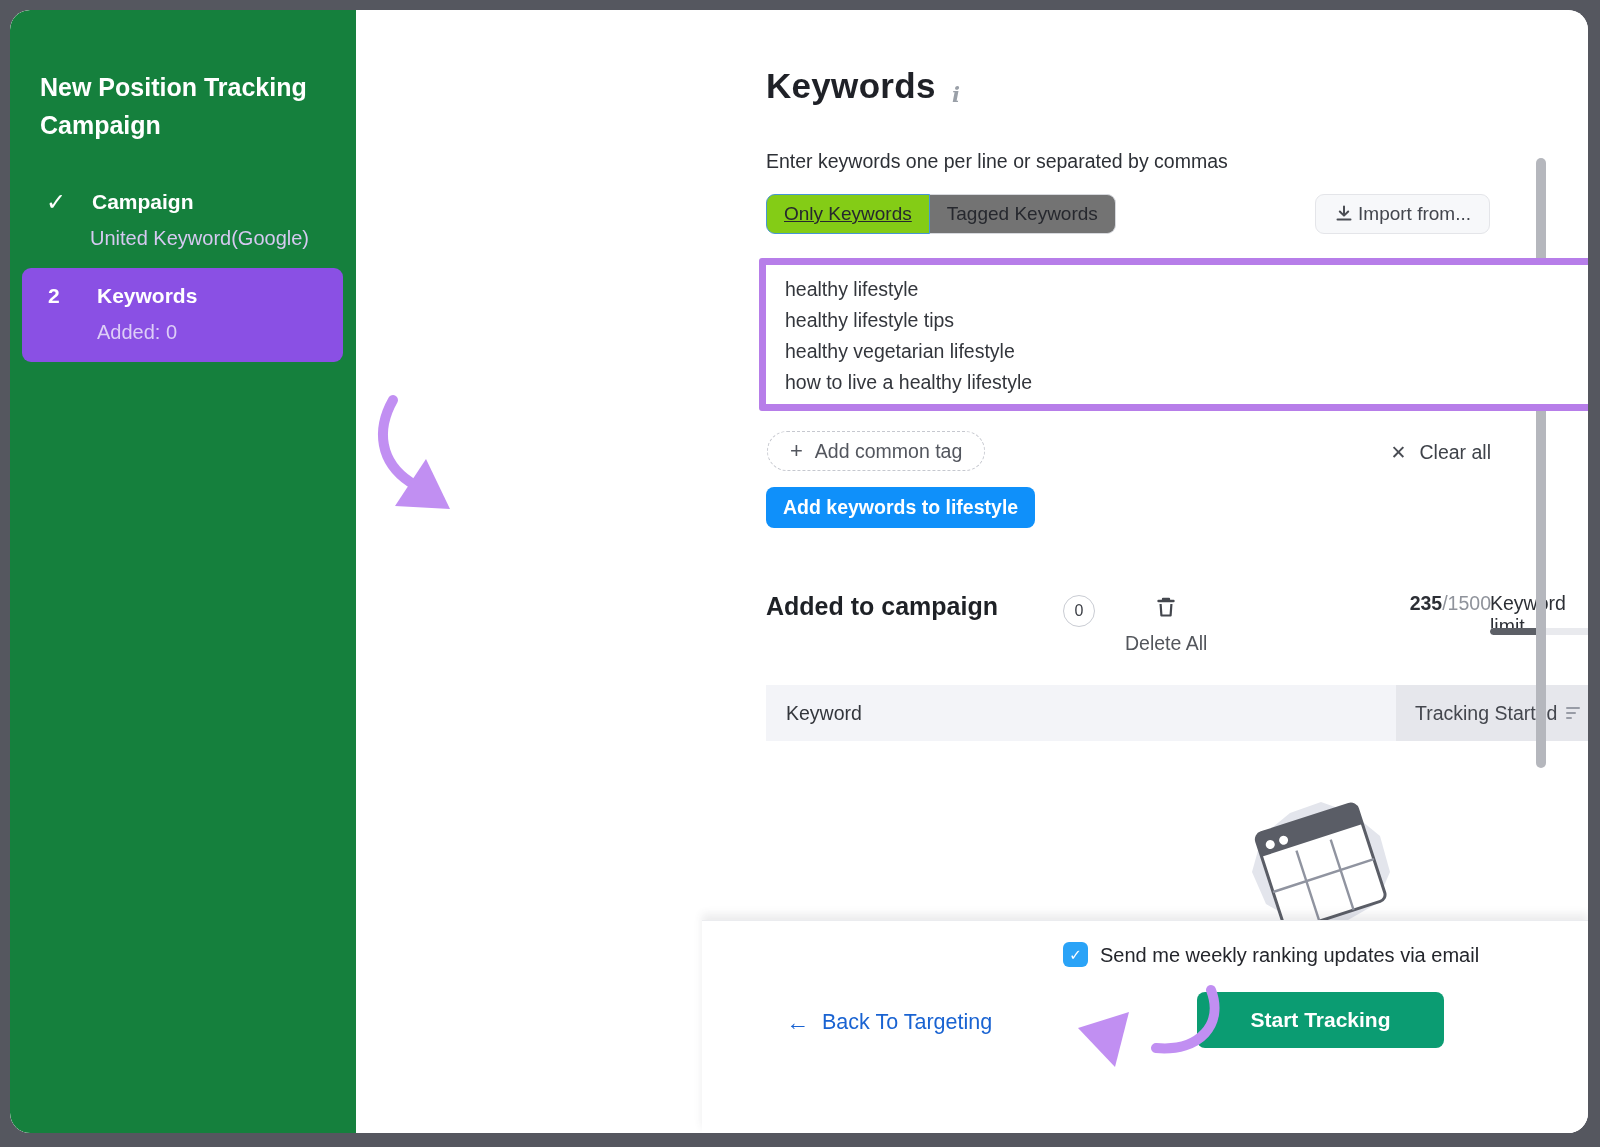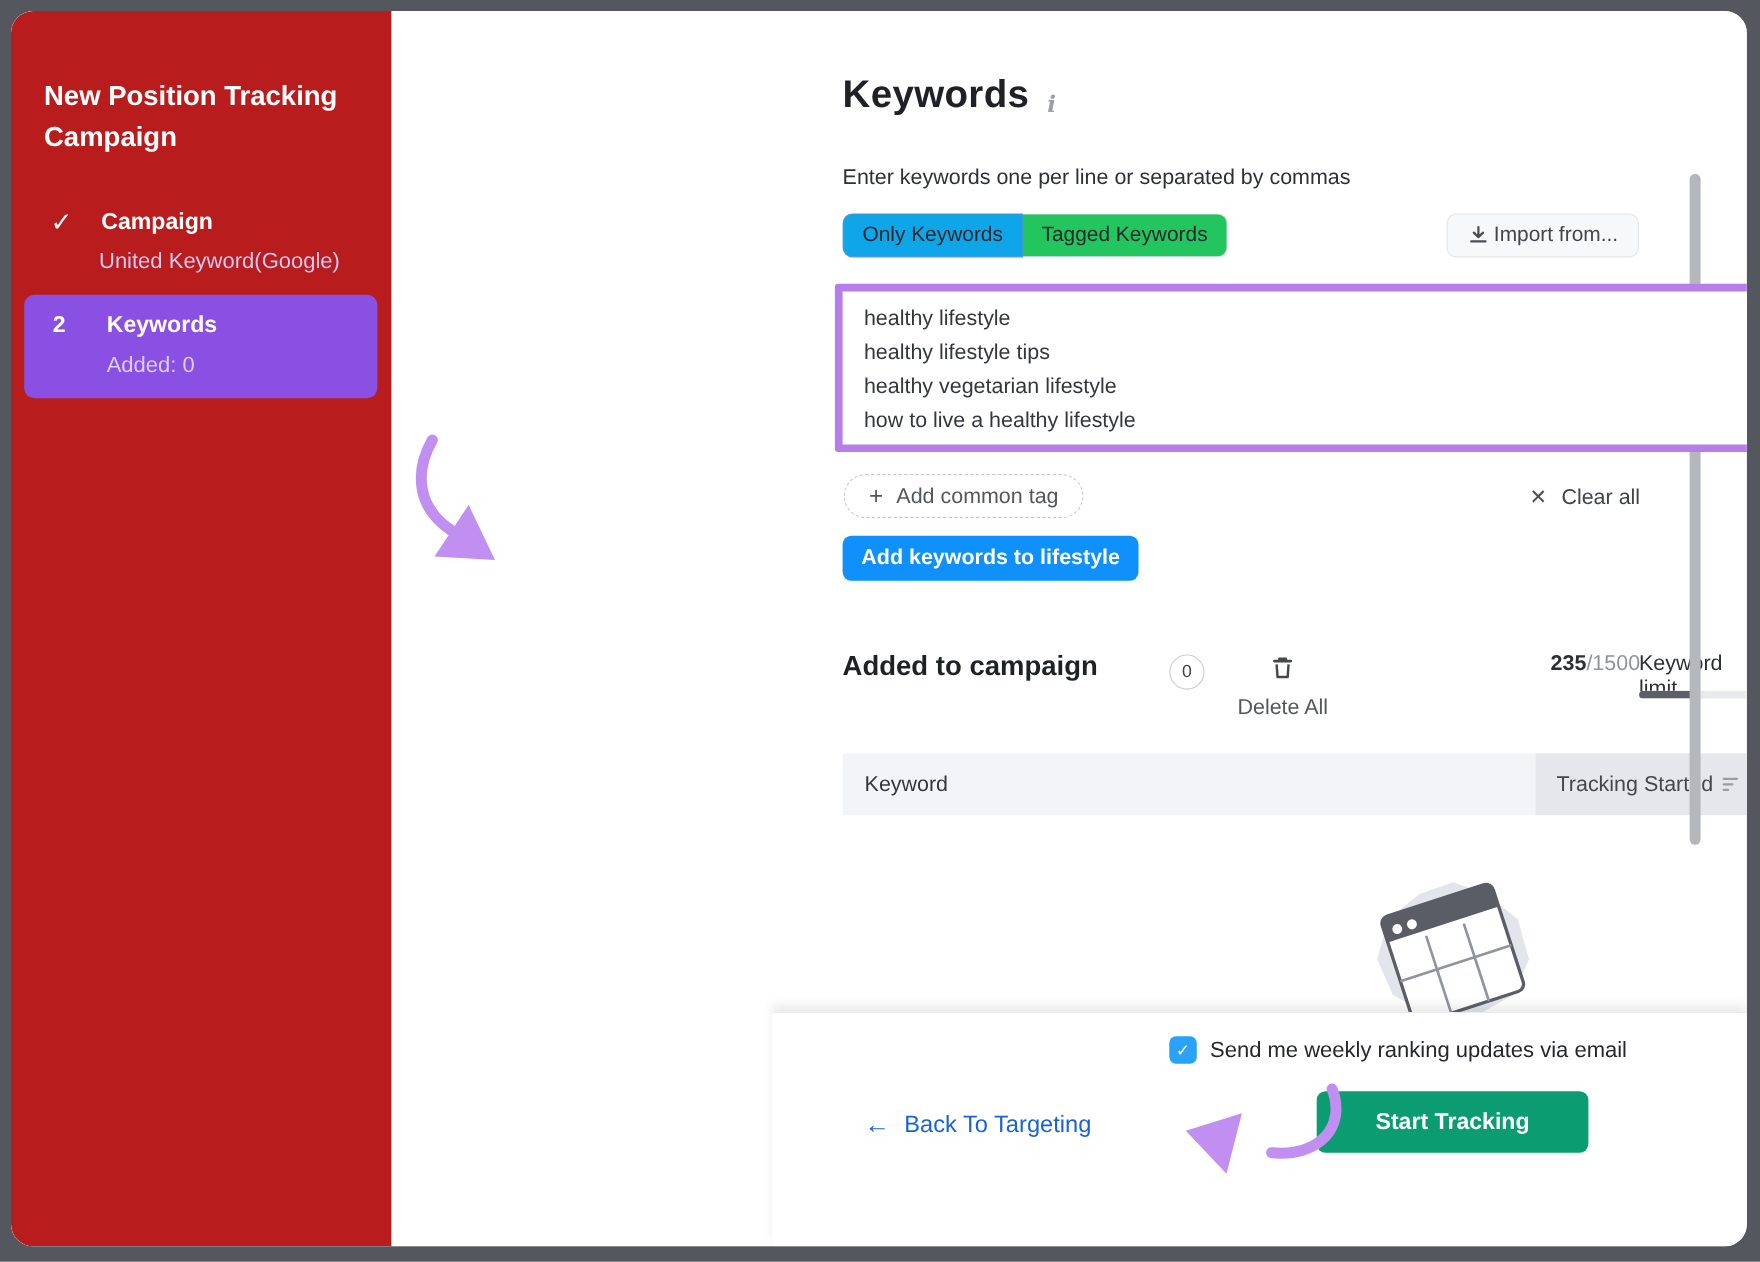--- a/index.html
+++ b/index.html
@@ -11,21 +11,21 @@
     overflow:hidden;
   }
   .screen { position:absolute; inset:0; }
   .modal {
     position:absolute; left:10px; top:10px; right:12px; bottom:14px;
     background:#ffffff; border-radius:20px; overflow:hidden;
   }
   
   .sidebar {
     position:absolute; left:0; top:0; width:346px; height:100%;
-    background:#b91c1c; border-radius:20px 0 0 20px;
+    background:#15803d; border-radius:20px 0 0 20px;
   }
   .sidebar-title {
     position:absolute; left:30px; top:58px; width:295px;
     color:#ffffff; font-size:25px; font-weight:700; line-height:38px;
   }
   .step-check {
     position:absolute; left:36px; top:178px;
     color:#ffffff; font-size:24px; font-weight:700;
   }
   .step-targeting-label {
@@ -58,24 +58,24 @@
   .instruction {
     position:absolute; left:410px; top:140px;
     color:#2d3036; font-size:19.5px;
   }
   .tabs { position:absolute; left:410px; top:184px; height:40px; display:flex; }
   .tab {
     height:40px; display:flex; align-items:center; padding:0 17px;
     font-size:19px; color:#26282e; cursor:pointer; white-space:nowrap;
   }
   .tab.active {
-    background:#0ea5e9; border:1.5px solid #4795d6; border-radius:9px 0 0 9px; z-index:2;
+    background:#84cc16; border:1.5px solid #4795d6; border-radius:9px 0 0 9px; z-index:2;text-decoration:underline;
   }
   .tab.inactive {
-    background:#22c55e; border:1.5px solid #d7d9de; border-left:none; border-radius:0 9px 9px 0;
+    background:#737373; border:1.5px solid #d7d9de; border-left:none; border-radius:0 9px 9px 0;
   }
   .import-btn {
     position:absolute; right:98px; top:184px; height:40px;
     display:flex; align-items:center; gap:4px; padding:0 18px;
     background:#f7f8fa; border:1.5px solid #e4e5e9; border-radius:9px;
     color:#43464e; font-size:19px; cursor:pointer;
   }
   .kw-annotation {
     position:absolute; left:403px; top:248px; width:1080px; height:153px;
     border:7px solid #b77ee9; border-radius:3px; background:#ffffff; z-index:1;

